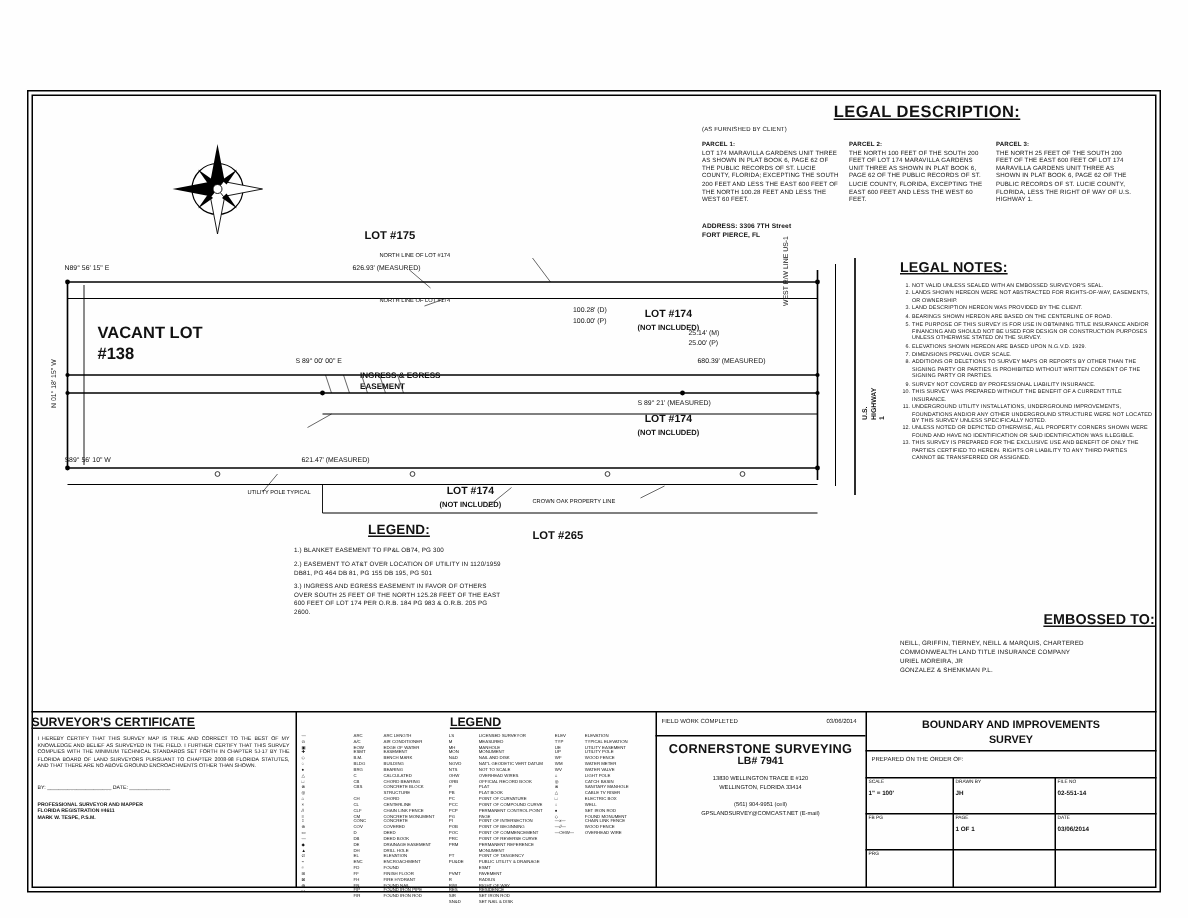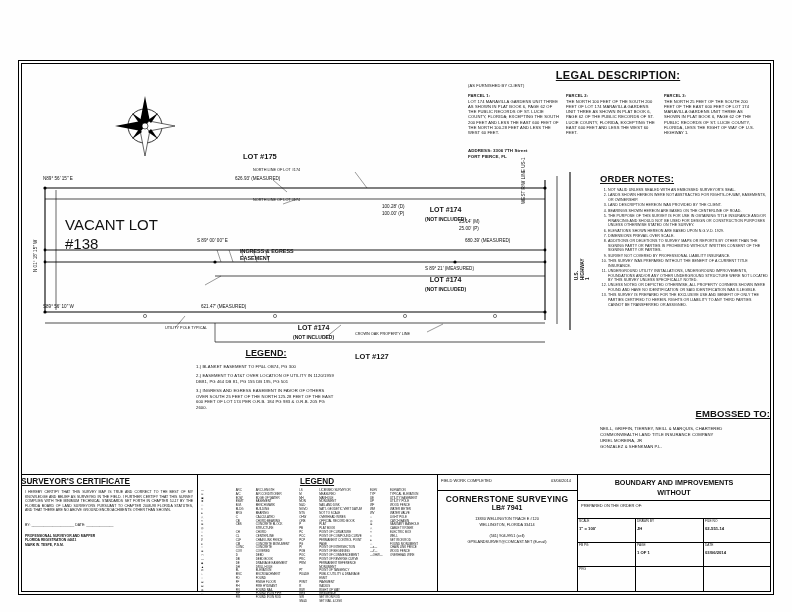--- a/index.html
+++ b/index.html
@@ -84,21 +84,21 @@
   .bis-table .cell { position:absolute; padding:1px 2px; }
   .bis-table .lab { font-size:3.2px; }
   .bis-table .val { font-size:4.2px; font-weight:bold; margin-top:3px;}
 
   
   #drawing { position:absolute; left:25px; top:80px; width:560px; height:380px; }
   svg { position:absolute; left:0; top:0; overflow:visible; }
   .lbl { position:absolute; font-size:4.6px; line-height:1.25; }
   .lbl.b { font-weight:bold; }
   .rot { transform-origin: 0 0; }
-  #vacant-lot { left:40px; top:136px; font-size:15px; font-weight:normal; }
+  #vacant-lot { left:40px; top:136px; font-size:11px; font-weight:bold; }
   #lot175 { left:218px; top:72px; font-size:7.5px; font-weight:bold; }
   #lot174a { left:400px; top:126px; font-size:7px; font-weight:bold; text-align:center;}
   #lot174b { left:400px; top:196px; font-size:7px; font-weight:bold; text-align:center;}
   #lot174c { left:268px; top:244px; font-size:7px; font-weight:bold; text-align:center;}
   #lot173 { left:330px; top:272px; font-size:7.5px; font-weight:bold; }
   #ingress-lbl { left:215px; top:168px; font-size:5.4px; font-weight:bold; line-height:1.3;}
 </style>
 </head>
 <body>
 
@@ -124,21 +124,21 @@
       </div>
     </div>
   </div>
 
   <div class="t" id="address-block">
     <div>ADDRESS: 3306 7TH Street</div>
     <div>FORT PIERCE, FL</div>
   </div>
 
   <div class="t" id="survey-notes">
-    <div class="nt-title">ORDER NOTES:</div>
+    <div class="nt-title">LEGAL NOTES:</div>
     <ol>
       <li>NOT VALID UNLESS SEALED WITH AN EMBOSSED SURVEYOR'S SEAL.</li>
       <li>LANDS SHOWN HEREON WERE NOT ABSTRACTED FOR RIGHTS-OF-WAY, EASEMENTS, OR OWNERSHIP.</li>
       <li>LAND DESCRIPTION HEREON WAS PROVIDED BY THE CLIENT.</li>
       <li>BEARINGS SHOWN HEREON ARE BASED ON THE CENTERLINE OF ROAD.</li>
       <li>THE PURPOSE OF THIS SURVEY IS FOR USE IN OBTAINING TITLE INSURANCE AND/OR FINANCING AND SHOULD NOT BE USED FOR DESIGN OR CONSTRUCTION PURPOSES UNLESS OTHERWISE STATED ON THE SURVEY.</li>
       <li>ELEVATIONS SHOWN HEREON ARE BASED UPON N.G.V.D. 1929.</li>
       <li>DIMENSIONS PREVAIL OVER SCALE.</li>
       <li>ADDITIONS OR DELETIONS TO SURVEY MAPS OR REPORTS BY OTHER THAN THE SIGNING PARTY OR PARTIES IS PROHIBITED WITHOUT WRITTEN CONSENT OF THE SIGNING PARTY OR PARTIES.</li>
       <li>SURVEY NOT COVERED BY PROFESSIONAL LIABILITY INSURANCE.</li>
@@ -255,21 +255,21 @@
       <span style="font-size:5px">(NOT INCLUDED)</span>
     </div>
     <div class="lbl b" id="lot174b">
       <span>LOT #174</span><br>
       <span style="font-size:5px">(NOT INCLUDED)</span>
     </div>
     <div class="lbl b" id="lot174c">
       <span>LOT #174</span><br>
       <span style="font-size:5px">(NOT INCLUDED)</span>
     </div>
-    <div class="lbl b" id="lot173">LOT #127</div>
+    <div class="lbl b" id="lot173">LOT #265</div>
     <div class="lbl b" id="ingress-lbl">
       <span>INGRESS &amp; EGRESS</span><br>
       <span>EASEMENT</span>
     </div>
 
     <div class="lbl" style="left:18px; top:96px;">N89° 56' 15" E</div>
     <div class="lbl" style="left:210px; top:96px;">626.93' (MEASURED)</div>
     <div class="lbl" style="left:172px; top:158px;">S 89° 00' 00" E</div>
     <div class="lbl" style="left:440px; top:158px;">680.39' (MEASURED)</div>
     <div class="lbl" style="left:400px; top:186px;">S 89° 21' (MEASURED)</div>
@@ -660,21 +660,21 @@
       <div>WELLINGTON, FLORIDA 33414</div>
       <div style="height:6px"></div>
       <div>(561) 904-9951 (cell)</div>
       <div>GPSLANDSURVEY@COMCAST.NET (E-mail)</div>
     </div>
   </div>
 
   <div id="bis-box">
     <div class="bis-title">
       <span>BOUNDARY AND IMPROVEMENTS</span><br>
-      <span>WITHOUT</span>
+      <span>SURVEY</span>
     </div>
     <div class="hline" style="left:0px; top:26px; width:194px;"></div>
     <div class="bis-order">PREPARED ON THE ORDER OF:</div>
     <div class="hline" style="left:0px; top:44px; width:194px;"></div>
 
     <div class="bis-table">
       <div class="hline" style="left:0; top:24px; width:194px;"></div>
       <div class="hline" style="left:0; top:48px; width:194px;"></div>
       <div class="vline" style="left:58px; top:0; height:74px;"></div>
       <div class="vline" style="left:126px; top:0; height:74px;"></div>

